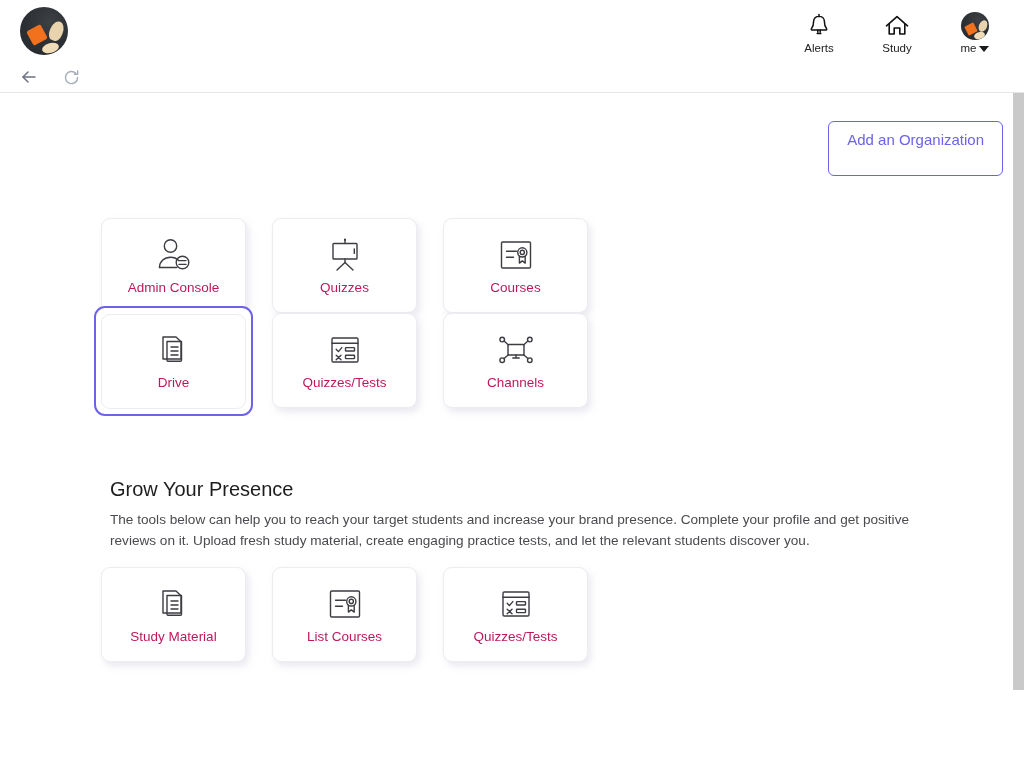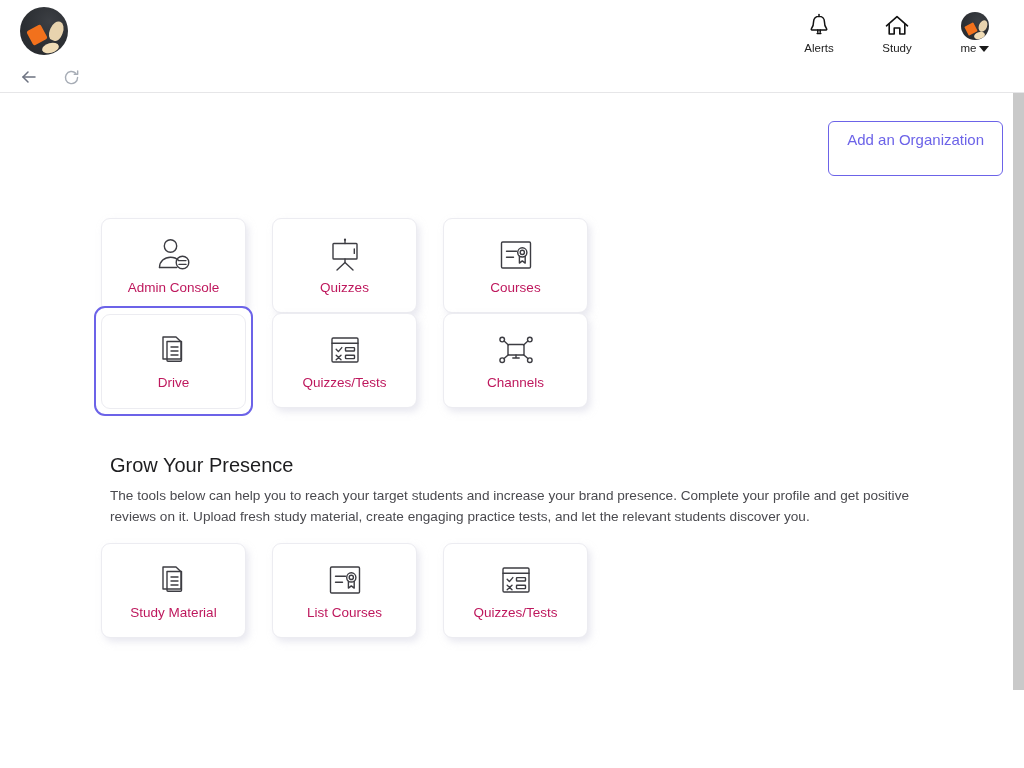--- a/index.html
+++ b/index.html
@@ -222,21 +222,21 @@
   }
   .card-focus-wrap .app-card {
     box-shadow: none;
     width: 145px;
     height: 95px;
   }
 
   
   .grow-section {
     padding: 0 104px 0 110px;
-    margin-top: 36px;
+    margin-top: 60px;
   }
   .grow-title {
     font-size: 20px;
     font-weight: normal;
     color: #1d1d1f;
     line-height: 26px;
     margin-bottom: 7px;
   }
   .grow-body {
     font-size: 13.6px;

